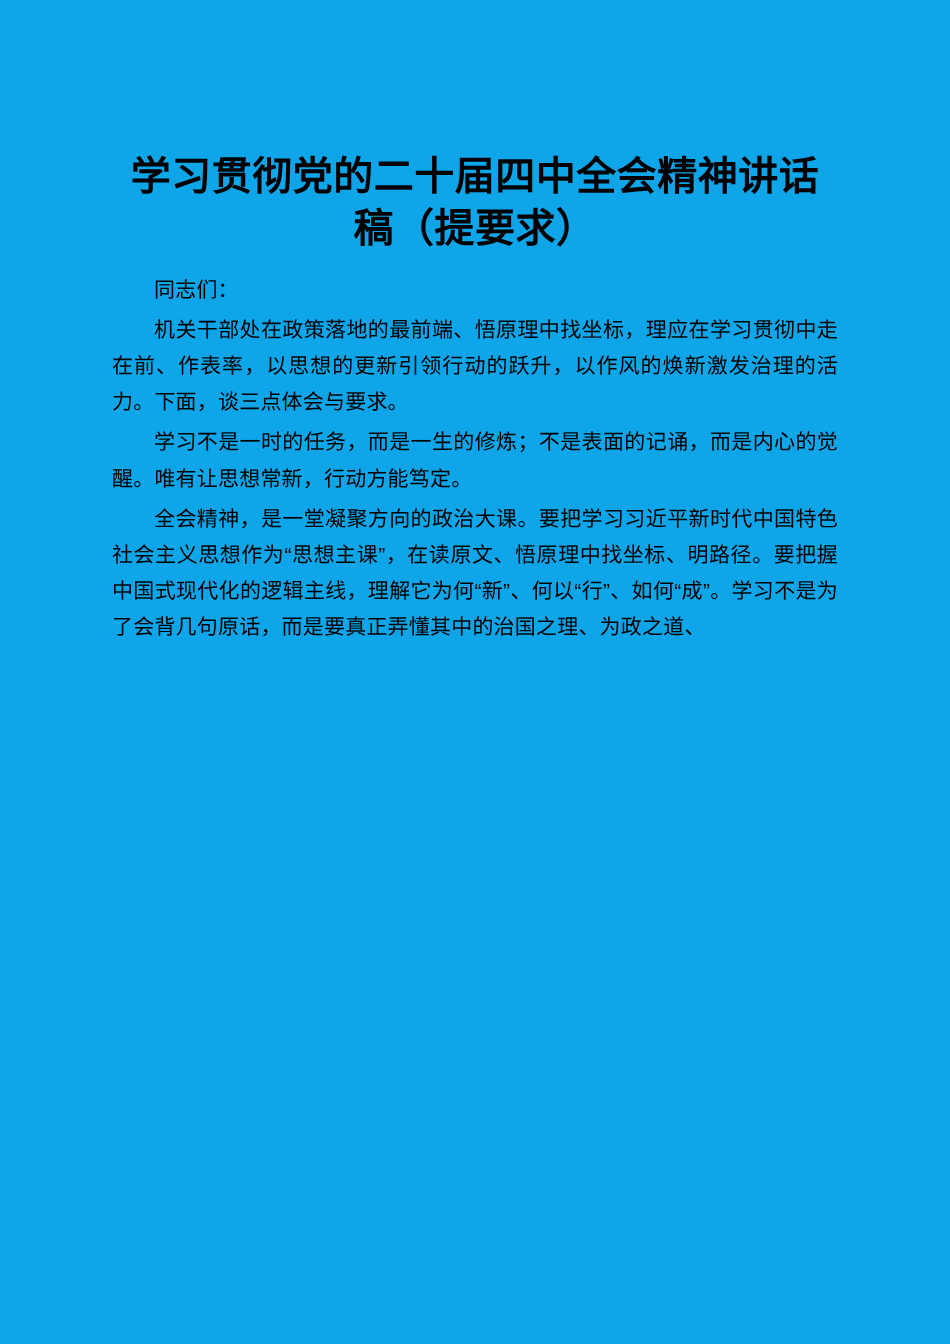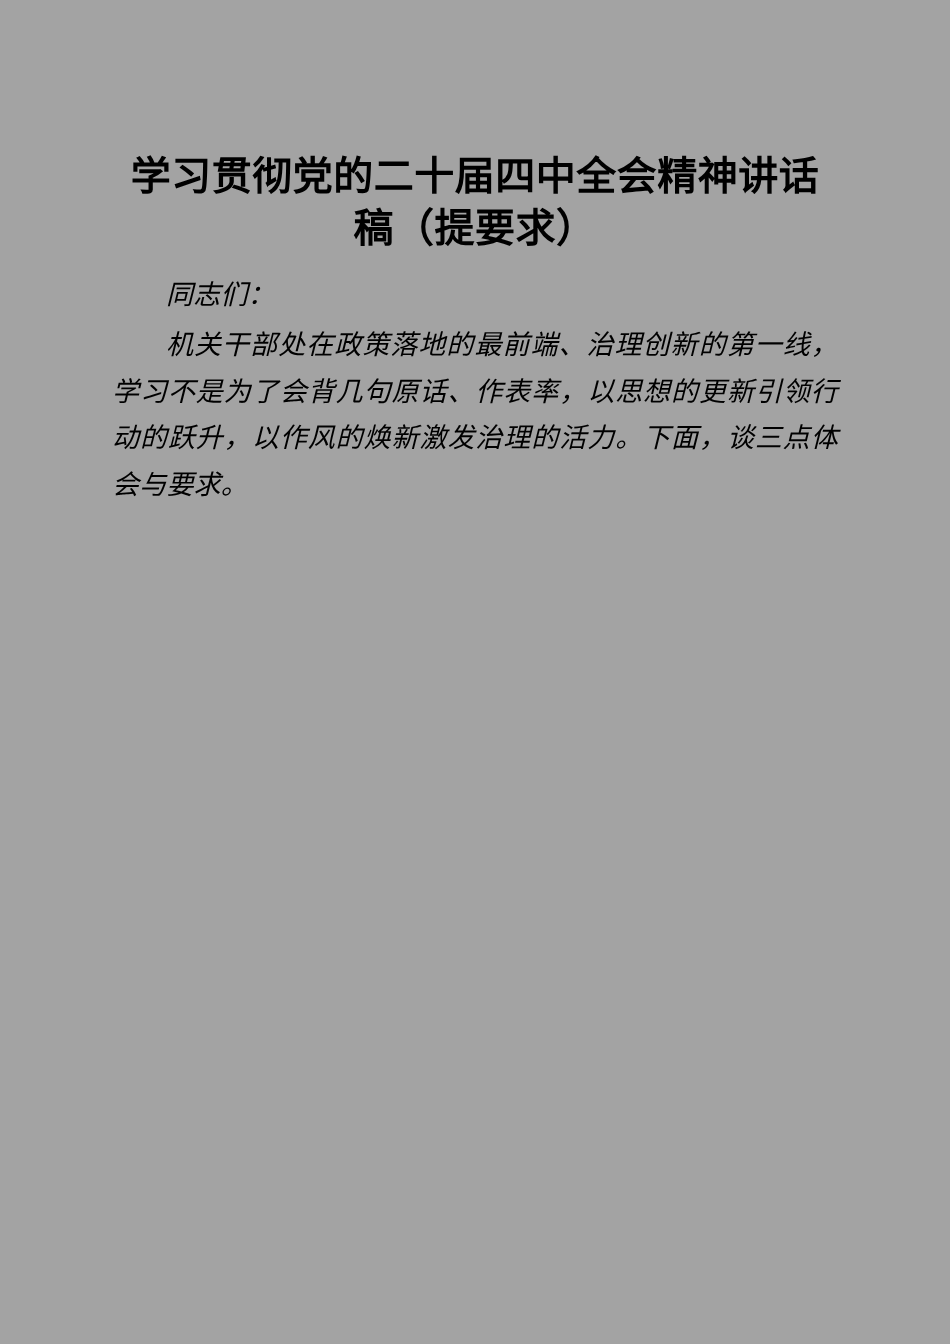--- a/index.html
+++ b/index.html
@@ -13,48 +13,49 @@
     height: 1344px;
     overflow: hidden;
     font-family: "Liberation Sans", "DejaVu Sans", sans-serif;
     color: #000000;
   }
   .page {
     width: 950px;
     height: 1344px;
     box-sizing: border-box;
     padding: 150px 112px 40px 112px;
-    background: #a3a3a3;
+    background: #0ea5e9;
     position: relative;
   }
   .doc-title {
     font-size: 40px;
     font-weight: bold;
     line-height: 1.30;
     text-align: center;
     letter-spacing: 0.5px;
     margin: 0 0 18px 0;
     padding: 0 6px;
     word-break: break-all;
   }
   .para {
-    font-size: 27px;
+    font-size: 21px;
     line-height: 1.72;
     text-align: justify;
     text-justify: inter-ideograph;
     margin: 0 0 4px 0;
     word-break: break-all;
     letter-spacing: 0.2px;
-    font-style: italic;
   }
   .indent {
     text-indent: 2em;
   }
 </style>
 </head>
 <body>
 
 <div class="page">
   <h1 class="doc-title">学习贯彻党的二十届四中全会精神讲话稿（提要求）</h1>
 
   <p class="para indent">同志们：</p>
-  <p class="para indent">机关干部处在政策落地的最前端、治理创新的第一线，学习不是为了会背几句原话、作表率，以思想的更新引领行动的跃升，以作风的焕新激发治理的活力。下面，谈三点体会与要求。</p>
+  <p class="para indent">机关干部处在政策落地的最前端、悟原理中找坐标，理应在学习贯彻中走在前、作表率，以思想的更新引领行动的跃升，以作风的焕新激发治理的活力。下面，谈三点体会与要求。</p>
+  <p class="para indent">学习不是一时的任务，而是一生的修炼；不是表面的记诵，而是内心的觉醒。唯有让思想常新，行动方能笃定。</p>
+  <p class="para indent">全会精神，是一堂凝聚方向的政治大课。要把学习习近平新时代中国特色社会主义思想作为“思想主课”，在读原文、悟原理中找坐标、明路径。要把握中国式现代化的逻辑主线，理解它为何“新”、何以“行”、如何“成”。学习不是为了会背几句原话，而是要真正弄懂其中的治国之理、为政之道、</p>
 </div>
 
 </body></html>

